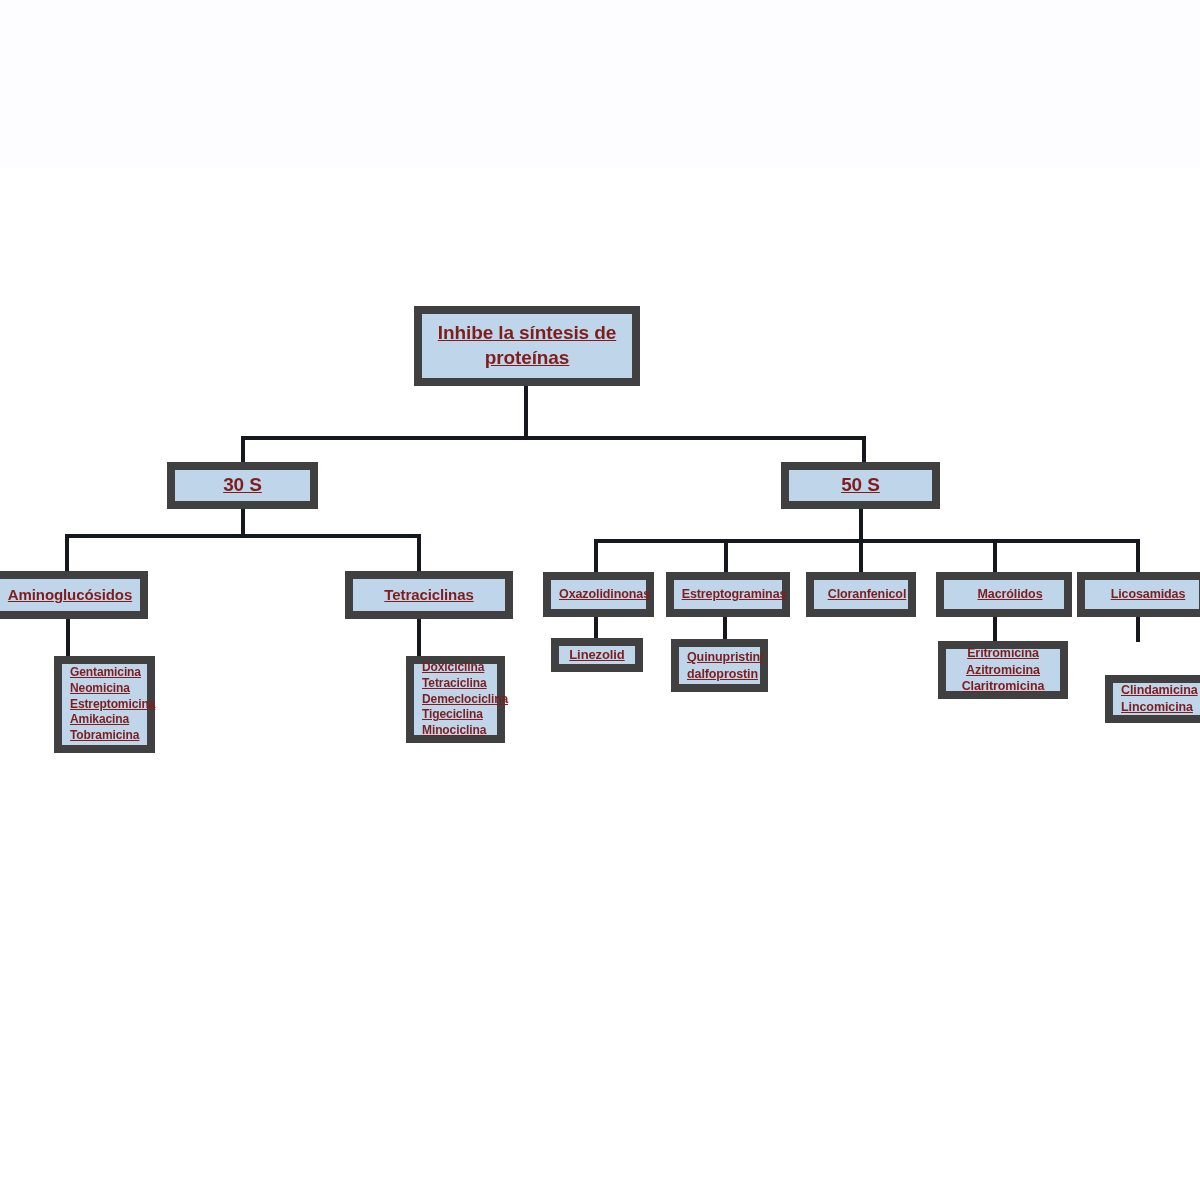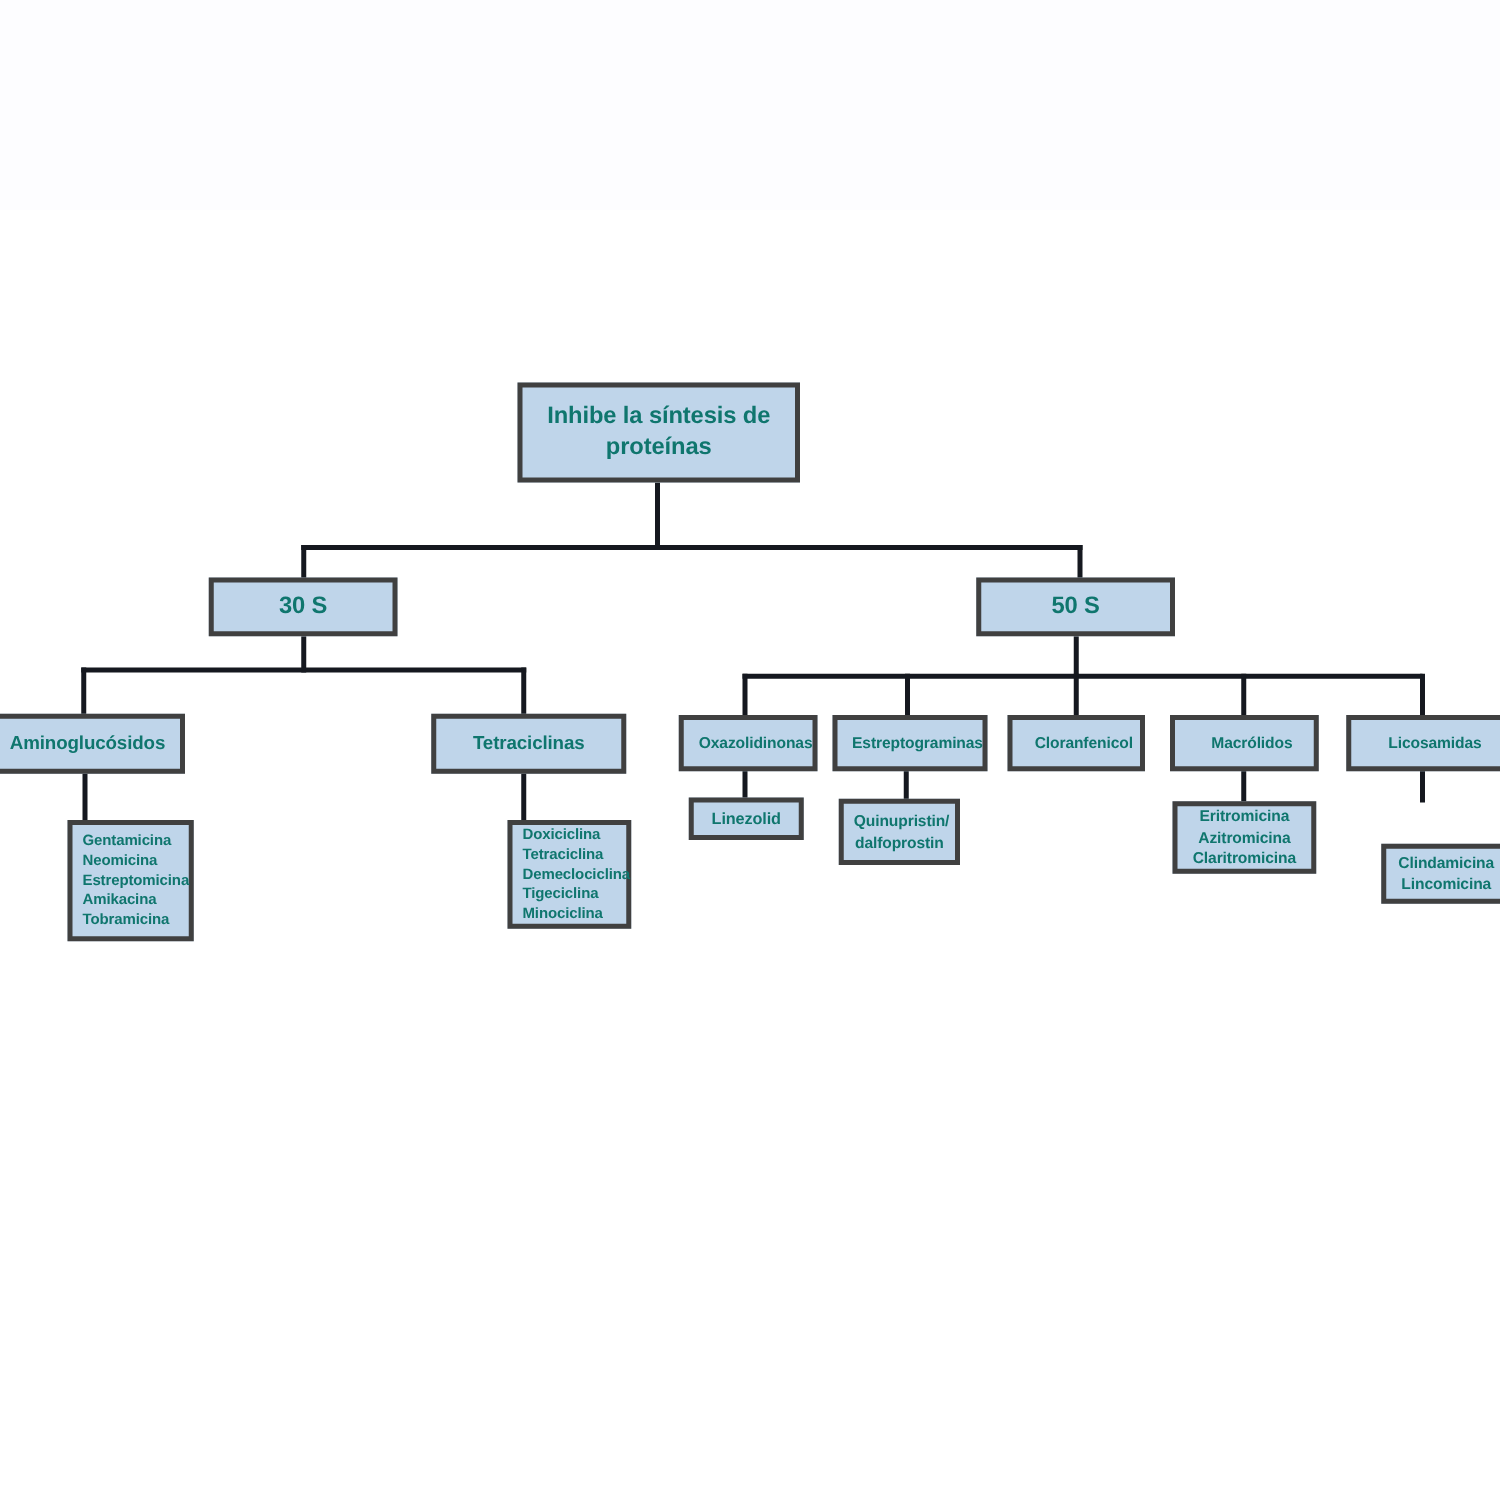--- a/index.html
+++ b/index.html
@@ -32,30 +32,31 @@
     background: #15181f;
   }
   .ln-v { width: 4px; }
   .ln-h { height: 4px; }
 
   
   .box {
     position: absolute;
     box-sizing: border-box;
     background: #bfd5ea;
-    border: 4px solid #404040;
-    color: #0f766e;
+    border: 8px solid #404040;
+    color: #7f1d1d;
     display: flex;
     align-items: center;
     justify-content: center;
     text-align: center;
     font-weight: bold;
     letter-spacing: -0.1px;
     line-height: 1.18;
     z-index: 2;
+    text-decoration: underline;
   }
   .box.root      { font-size: 19px; line-height: 1.3; }
   .box.subunit   { font-size: 19px; }
   .box.klass     { font-size: 15px; }
   .box.klass-sm  { font-size: 12.5px; padding-left: 12px; }
   .box.drugs {
     font-size: 12px;
     font-weight: bold;
     justify-content: flex-start;
     text-align: left;
@@ -122,37 +123,37 @@
   </div>
 
   <div class="box subunit" style="left:781px; top:462px; width:159px; height:47px;">
     <span>50 S</span>
   </div>
 
   <div class="box klass" style="left:-8px; top:571px; width:156px; height:48px;">
     <span>Aminoglucósidos</span>
   </div>
 
-  <div class="box klass" style="left:345px; top:571px; width:156px; height:48px;">
+  <div class="box klass" style="left:345px; top:571px; width:168px; height:48px;">
     <span>Tetraciclinas</span>
   </div>
 
   <div class="box klass-sm" style="left:543px; top:572px; width:111px; height:45px;">
     <span>Oxazolidinonas</span>
   </div>
 
   <div class="box klass-sm" style="left:666px; top:572px; width:124px; height:45px;">
     <span>Estreptograminas</span>
   </div>
 
   <div class="box klass-sm" style="left:806px; top:572px; width:110px; height:45px;">
     <span>Cloranfenicol</span>
   </div>
 
-  <div class="box klass-sm" style="left:936px; top:572px; width:119px; height:45px;justify-content:center;">
+  <div class="box klass-sm" style="left:936px; top:572px; width:136px; height:45px;justify-content:center;">
     <span>Macrólidos</span>
   </div>
 
   <div class="box klass-sm" style="left:1077px; top:572px; width:130px; height:45px;">
     <span>Licosamidas</span>
   </div>
 
   <div class="box drugs" style="left:18px; top:656px; width:101px; height:97px;">
     <span class="stack">
       <span>Gentamicina</span>
@@ -177,21 +178,21 @@
     <span>Linezolid</span>
   </div>
 
   <div class="box drugs-c" style="left:671px; top:639px; width:97px; height:53px;">
     <span class="stack">
       <span>Quinupristin/</span>
       <span>dalfoprostin</span>
     </span>
   </div>
 
-  <div class="box drugs-c" style="left:938px; top:641px; width:115px; height:58px;">
+  <div class="box drugs-c" style="left:938px; top:641px; width:130px; height:58px;">
     <span class="stack">
       <span>Eritromicina</span>
       <span>Azitromicina</span>
       <span>Claritromicina</span>
     </span>
   </div>
 
   <div class="box drugs-c" style="left:1085px; top:675px; width:104px; height:48px;margin-left:20px;">
     <span class="stack">
       <span>Clindamicina</span>

